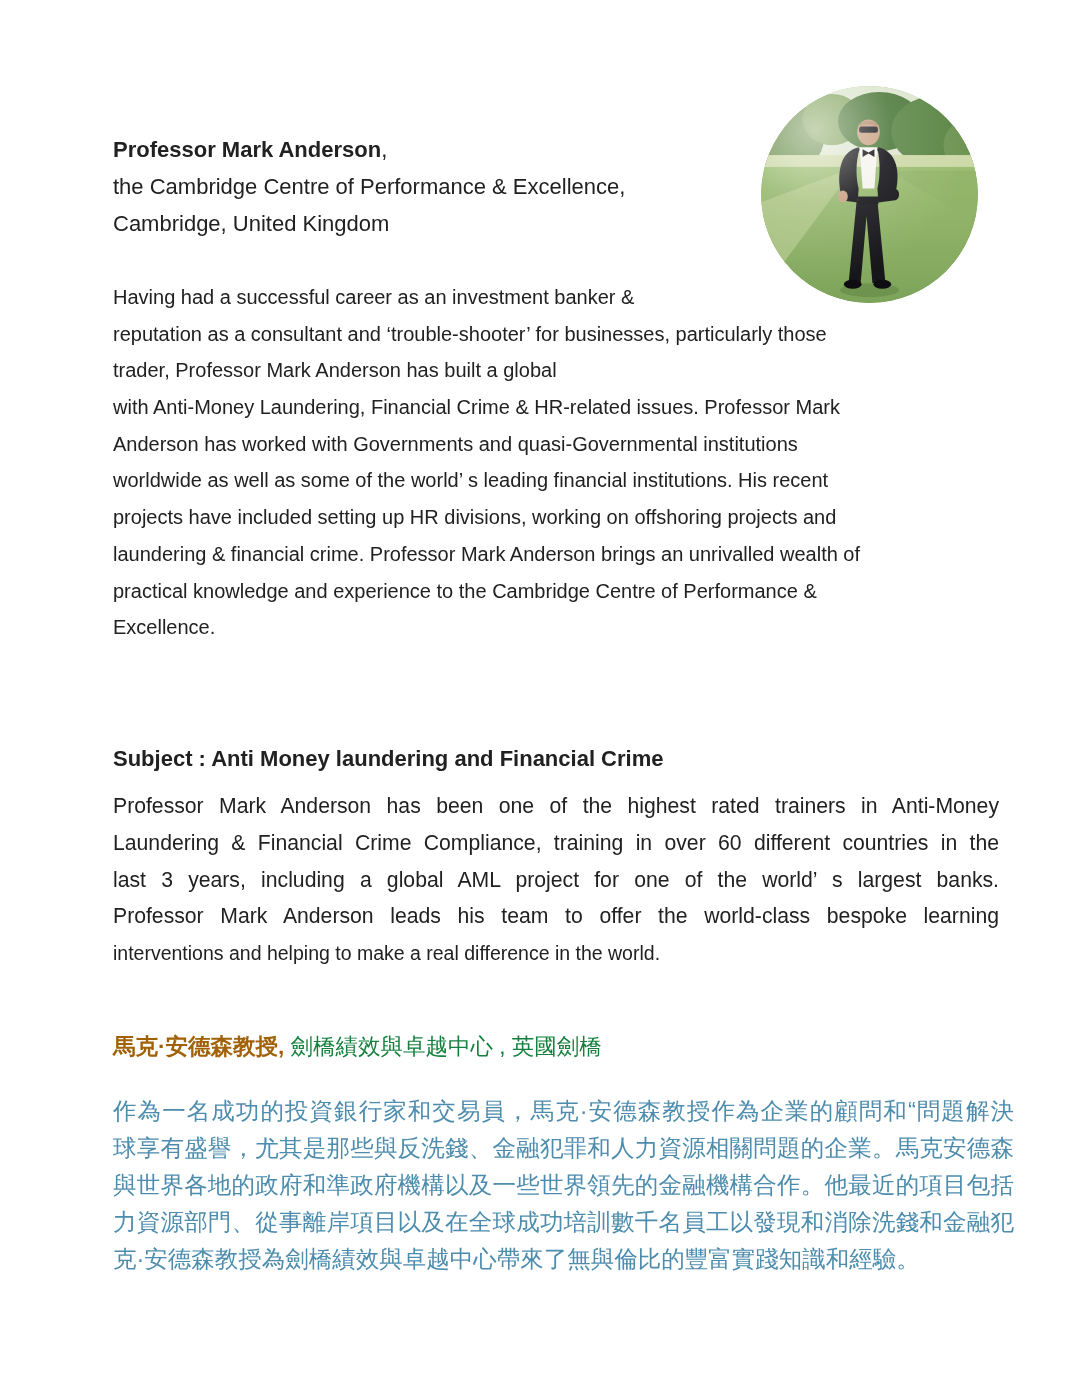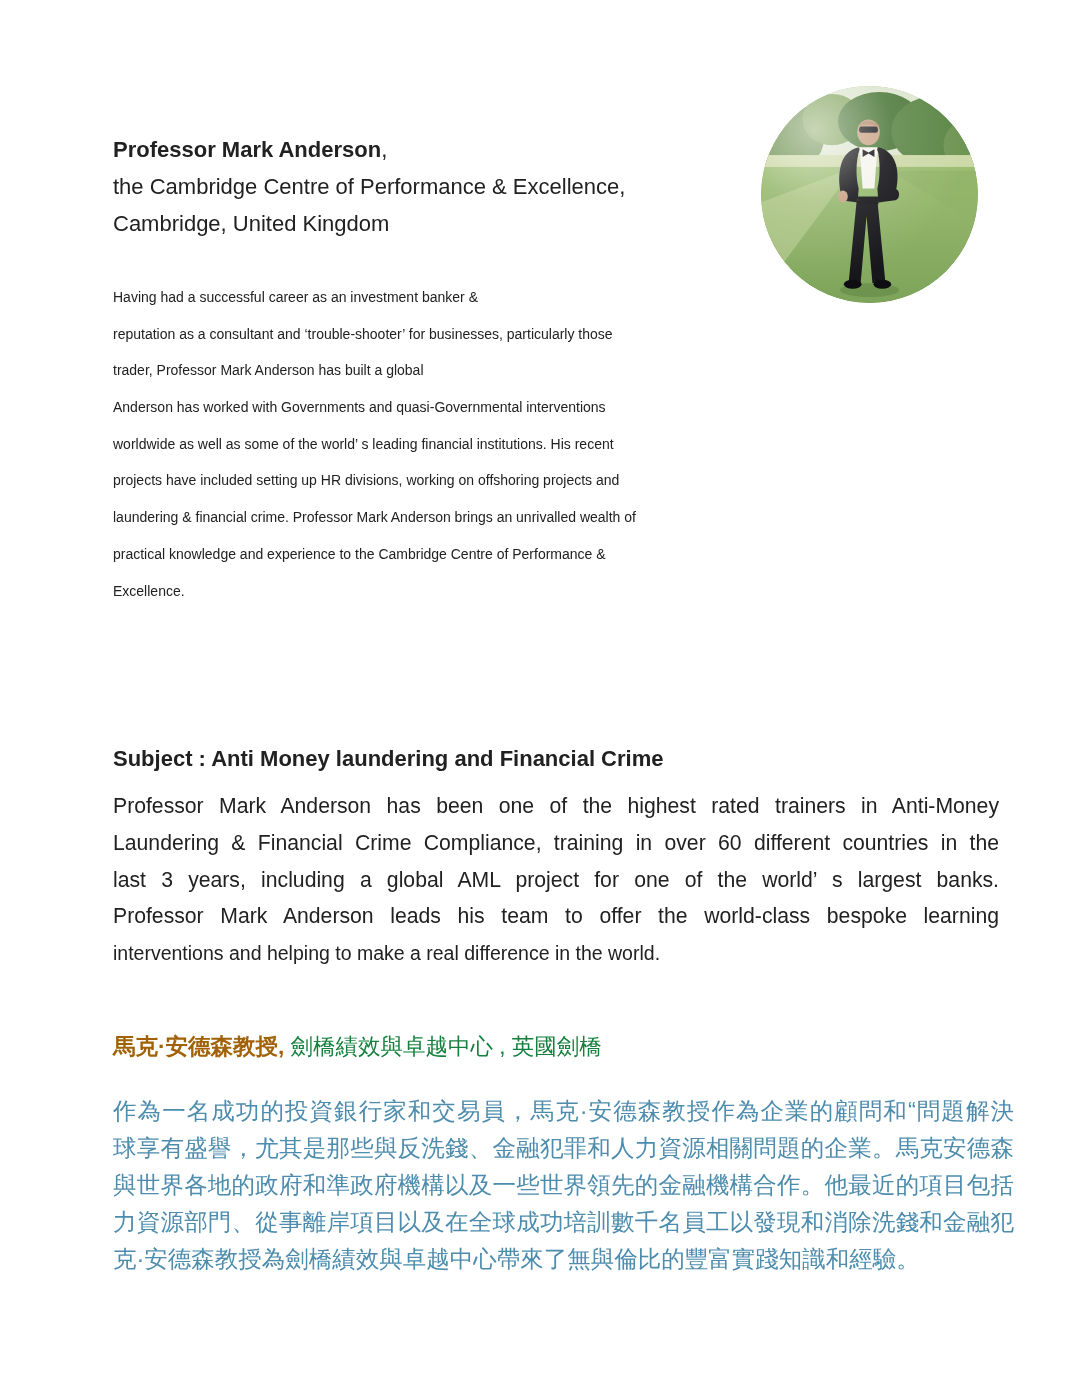--- a/index.html
+++ b/index.html
@@ -12,21 +12,21 @@
     overflow:hidden;
   }
   
   .header{position:absolute;left:113px;top:131px;font-size:22px;line-height:37px;}
   .header .name{font-weight:bold;}
   .header .hline{white-space:nowrap;}
   
   .avatar{position:absolute;left:761px;top:86px;width:217px;height:217px;border-radius:50%;overflow:hidden;}
   .avatar svg{display:block;width:100%;height:100%;}
   
-  .bio{position:absolute;left:113px;top:279px;font-size:14px;line-height:36.7px;}
+  .bio{position:absolute;left:113px;top:279px;font-size:20px;line-height:36.7px;}
   .bio .line{white-space:nowrap;height:36.7px;}
   
   .subject{position:absolute;left:113px;top:714px;font-size:22px;font-weight:bold;white-space:nowrap;margin-top:32px;}
   
   .summary{position:absolute;left:113px;top:788px;width:886px;font-size:21.2px;line-height:36.8px;}
   .summary .jline{text-align:justify;text-align-last:justify;height:36.8px;overflow:hidden;white-space:nowrap;}
   .summary .jline span{display:inline-block;width:100%;text-align:justify;text-align-last:justify;}
   .summary .last{font-size:19.5px;height:36.8px;white-space:nowrap;}
   
   .cn-heading{position:absolute;left:113px;top:1031px;font-size:22.5px;white-space:nowrap;}
@@ -103,21 +103,22 @@
 
         <rect width="220" height="220" fill="url(#haze)"></rect>
       </g>
     </svg>
   </div>
 
   <div class="bio">
     <div class="line">Having had a successful career as an investment banker &amp;</div>
     <div class="line">reputation as a consultant and  ‘trouble-shooter’  for businesses, particularly those</div>
     <div class="line">trader, Professor Mark Anderson has built a global</div>
-    <div class="line">Anderson has worked with Governments and quasi-Governmental interventions</div>
+    <div class="line">with Anti-Money Laundering, Financial Crime &amp; HR-related issues. Professor Mark</div>
+    <div class="line">Anderson has worked with Governments and quasi-Governmental institutions</div>
     <div class="line">worldwide as well as some of the world’ s leading financial institutions. His recent</div>
     <div class="line">projects have included setting up HR divisions, working on offshoring projects and</div>
     <div class="line">laundering &amp; financial crime. Professor Mark Anderson brings an unrivalled wealth of</div>
     <div class="line">practical knowledge and experience to the Cambridge Centre of Performance &amp;</div>
     <div class="line">Excellence.</div>
   </div>
 
   <div class="subject">Subject : Anti Money laundering and Financial Crime</div>
 
   <div class="summary">

